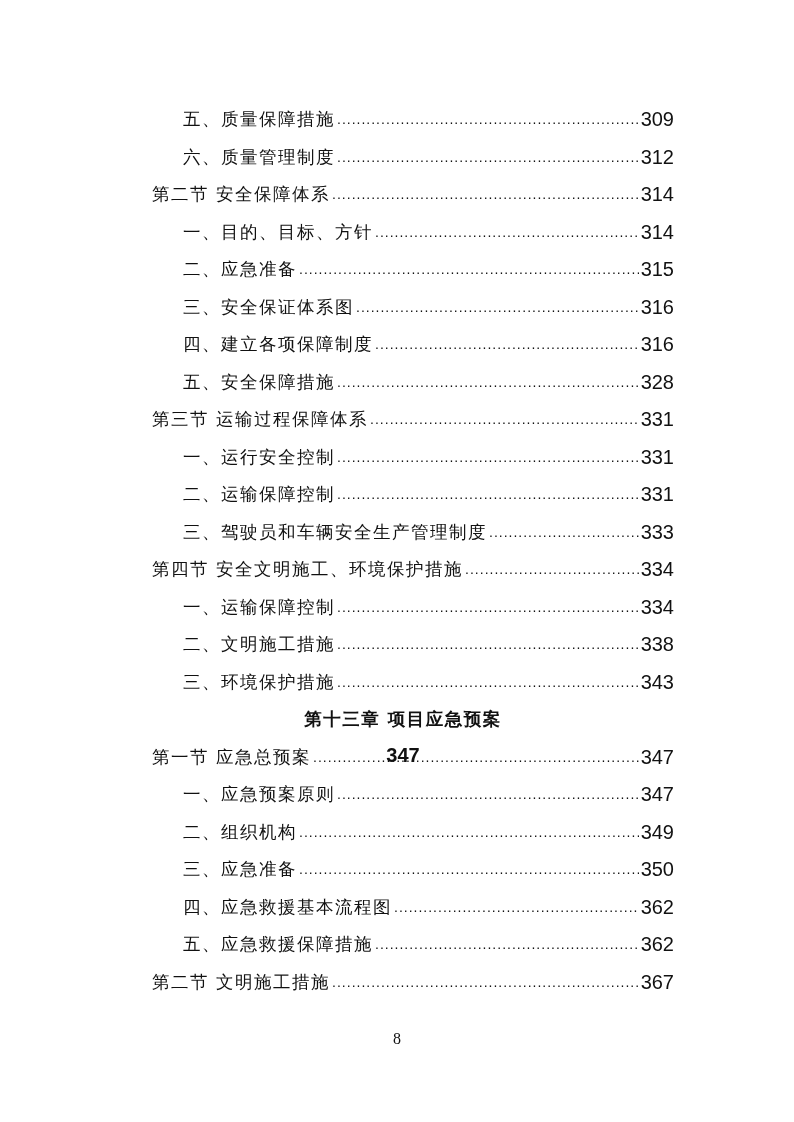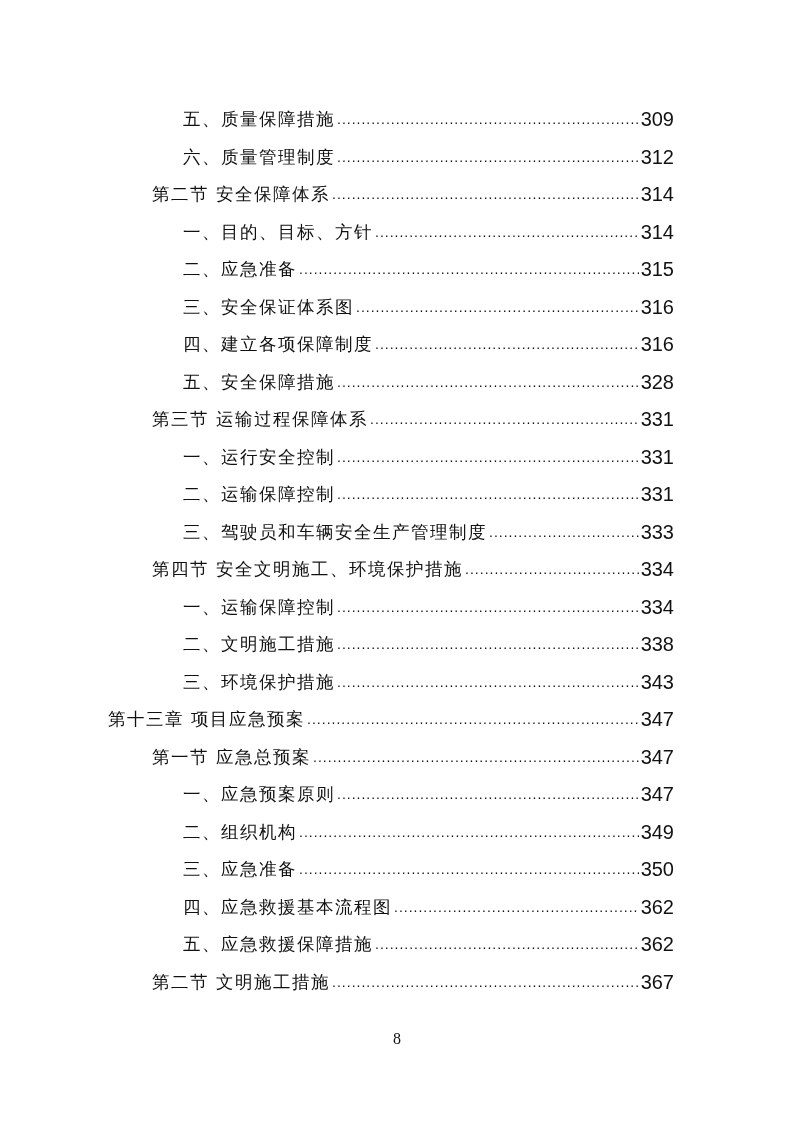--- a/index.html
+++ b/index.html
@@ -1,21 +1,21 @@
 <!DOCTYPE html>
 <html><head>
 <meta charset="utf-8">
 <style>
   html, body { margin:0; padding:0; background:#ffffff; }
   body { width:794px; height:1122px; position:relative; overflow:hidden;
          font-family:"DejaVu Serif","Liberation Serif",serif; color:#111; }
   .toc { position:absolute; left:0; top:101px; width:794px; }
   .row { position:absolute; height:36px; display:flex; align-items:center;
          right:120px; font-size:17.5px; line-height:36px; }
-  .row.l0 { left:108px; font-weight:normal; font-family:"DejaVu Sans","Liberation Sans",sans-serif; }
+  .row.l0 { left:132px; font-weight:bold; font-family:"DejaVu Sans","Liberation Sans",sans-serif;flex-direction:column; }
   .row.l1 { left:152px;justify-content:space-between; }
   .row.l2 { left:183px; }
   .title { white-space:nowrap; letter-spacing:1.5px; }
   .leader { flex:1; overflow:hidden; white-space:nowrap; margin:0 2px;
             font-family:"Liberation Sans",sans-serif; font-size:14px; letter-spacing:1px; }
   .leader::after { content:"......................................................................................................................................................................................................."; }
   .page { font-family:"Liberation Sans",sans-serif; white-space:nowrap; font-size:20px; }
   .footer { position:absolute; top:1030px; left:0; width:794px; text-align:center;
             font-family:"Liberation Serif",serif; font-size:16px; }
 </style>

